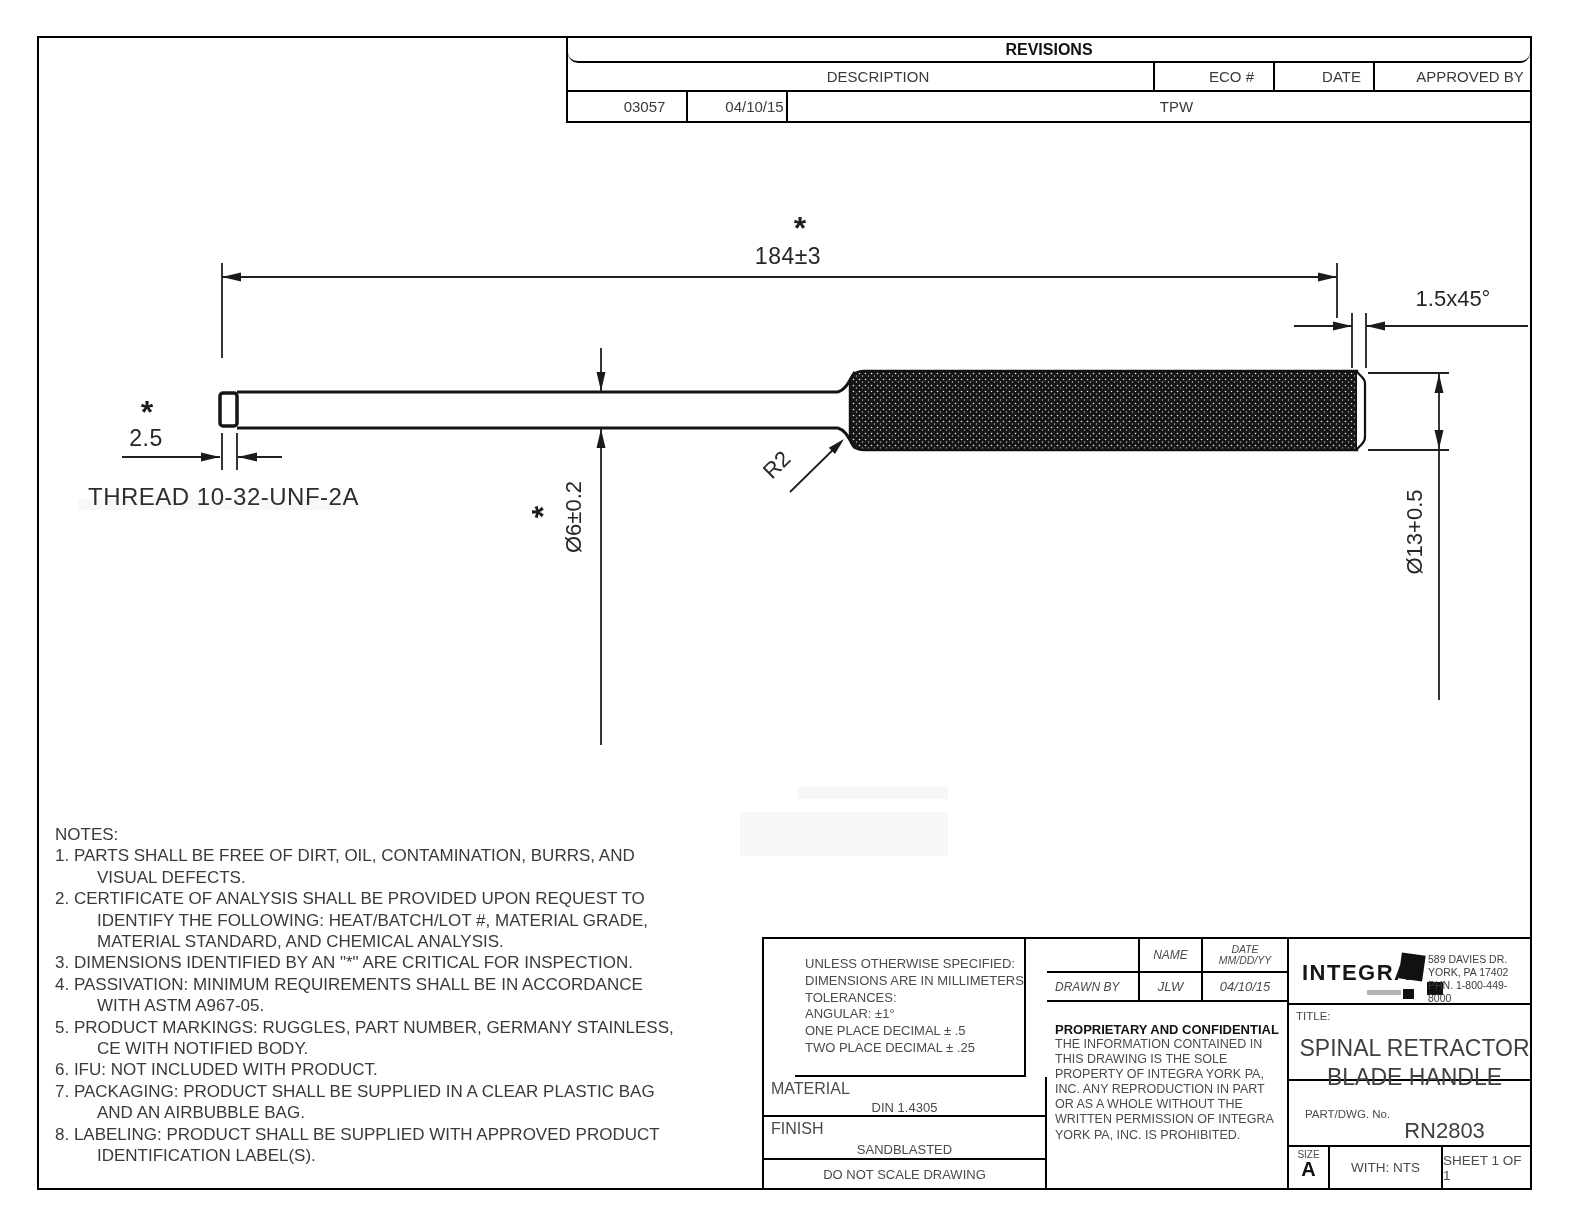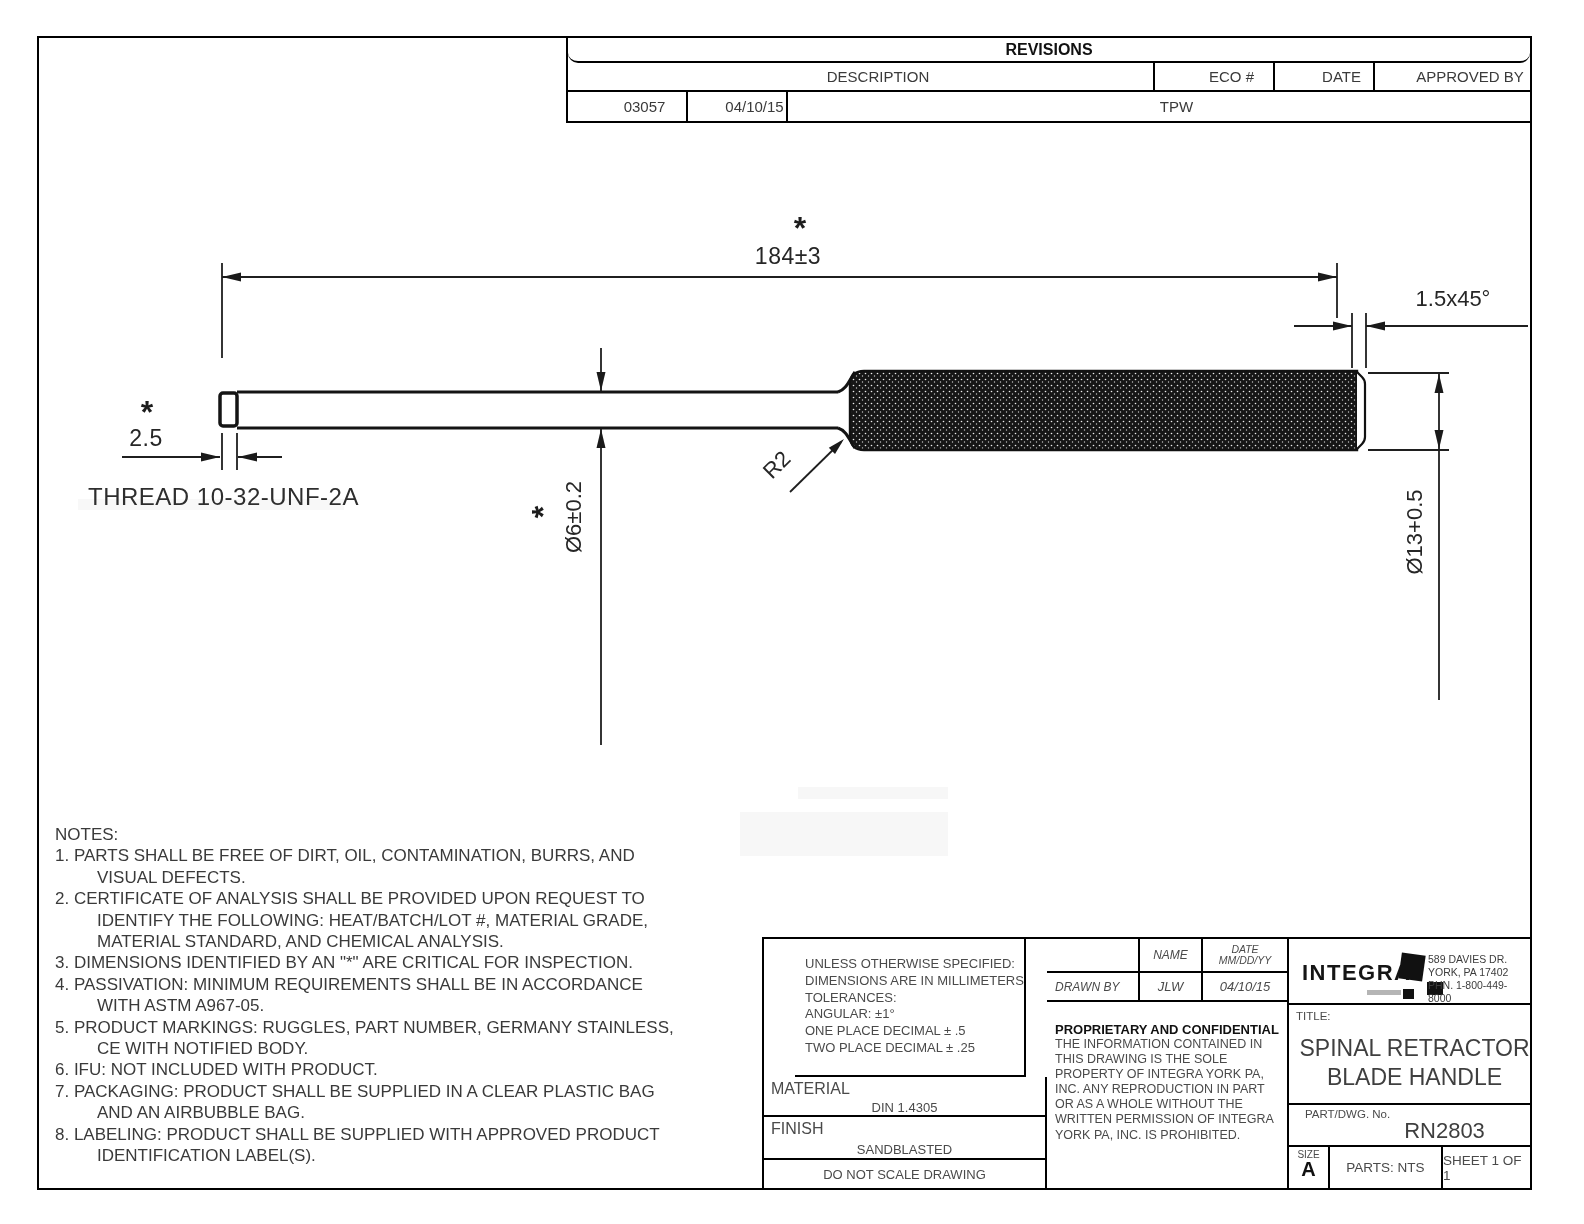--- a/index.html
+++ b/index.html
@@ -215,34 +215,34 @@
   <div class="cell bb" style="left:525px;top:0;width:241px;height:66px;">
     <div id="integra-name" class="abs" style="left:13px;top:21px;">INTEGRA.</div>
     <div class="sq" style="left:111px;top:15px;width:24px;height:26px;transform:rotate(8deg);"></div>
     <div class="sq" style="left:138px;top:43px;width:16px;height:13px;"></div>
     <div class="sq" style="left:114px;top:50px;width:11px;height:10px;"></div>
     <div class="abs" style="left:78px;top:51px;width:34px;height:5px;background:#b5b5b5;"></div>
     <div id="address" class="abs pre" style="left:139px;top:14px;">589 DAVIES DR.
 YORK, PA 17402
 PHN. 1-800-449-8000</div>
   </div>
-  <div class="cell bb" style="left:525px;top:66px;width:241px;height:100px;">
+  <div class="cell bb" style="left:525px;top:66px;width:241px;height:76px;">
     <div id="title-label" style="padding:5px 0 0 7px;">TITLE:</div>
     <div id="main-title" class="pre" style="margin-top:12px;padding-left:10px;">SPINAL RETRACTOR
 BLADE HANDLE</div>
   </div>
   <div class="cell bb" style="left:525px;top:166px;width:241px;height:42px;">
     <div id="part-label" style="padding:3px 0 0 16px;">PART/DWG. No.</div>
     <div id="part-number" style="margin-top:-2px;padding-left:70px;">RN2803</div>
   </div>
   <div class="cell" style="left:525px;top:208px;width:241px;height:41px;display:flex;">
     <div class="br" style="width:41px;box-sizing:border-box;text-align:center;">
       <div class="small-cap" style="margin-top:2px;">SIZE</div>
       <div style="font-size:20px;font-weight:bold;color:#111;margin-top:-2px;">A</div>
     </div>
     <div class="br" style="width:113px;box-sizing:border-box;display:flex;align-items:center;justify-content:center;">
-      <div style="font-size:13.5px;color:#4a4a4a;">PARTS: NTS</div>
+      <div style="font-size:13.5px;color:#4a4a4a;">WITH: NTS</div>
     </div>
     <div style="flex:1;display:flex;align-items:center;justify-content:center;">
       <div style="font-size:13.5px;color:#4a4a4a;">SHEET 1 OF 1</div>
     </div>
   </div>
 </div>
 
 </body></html>

